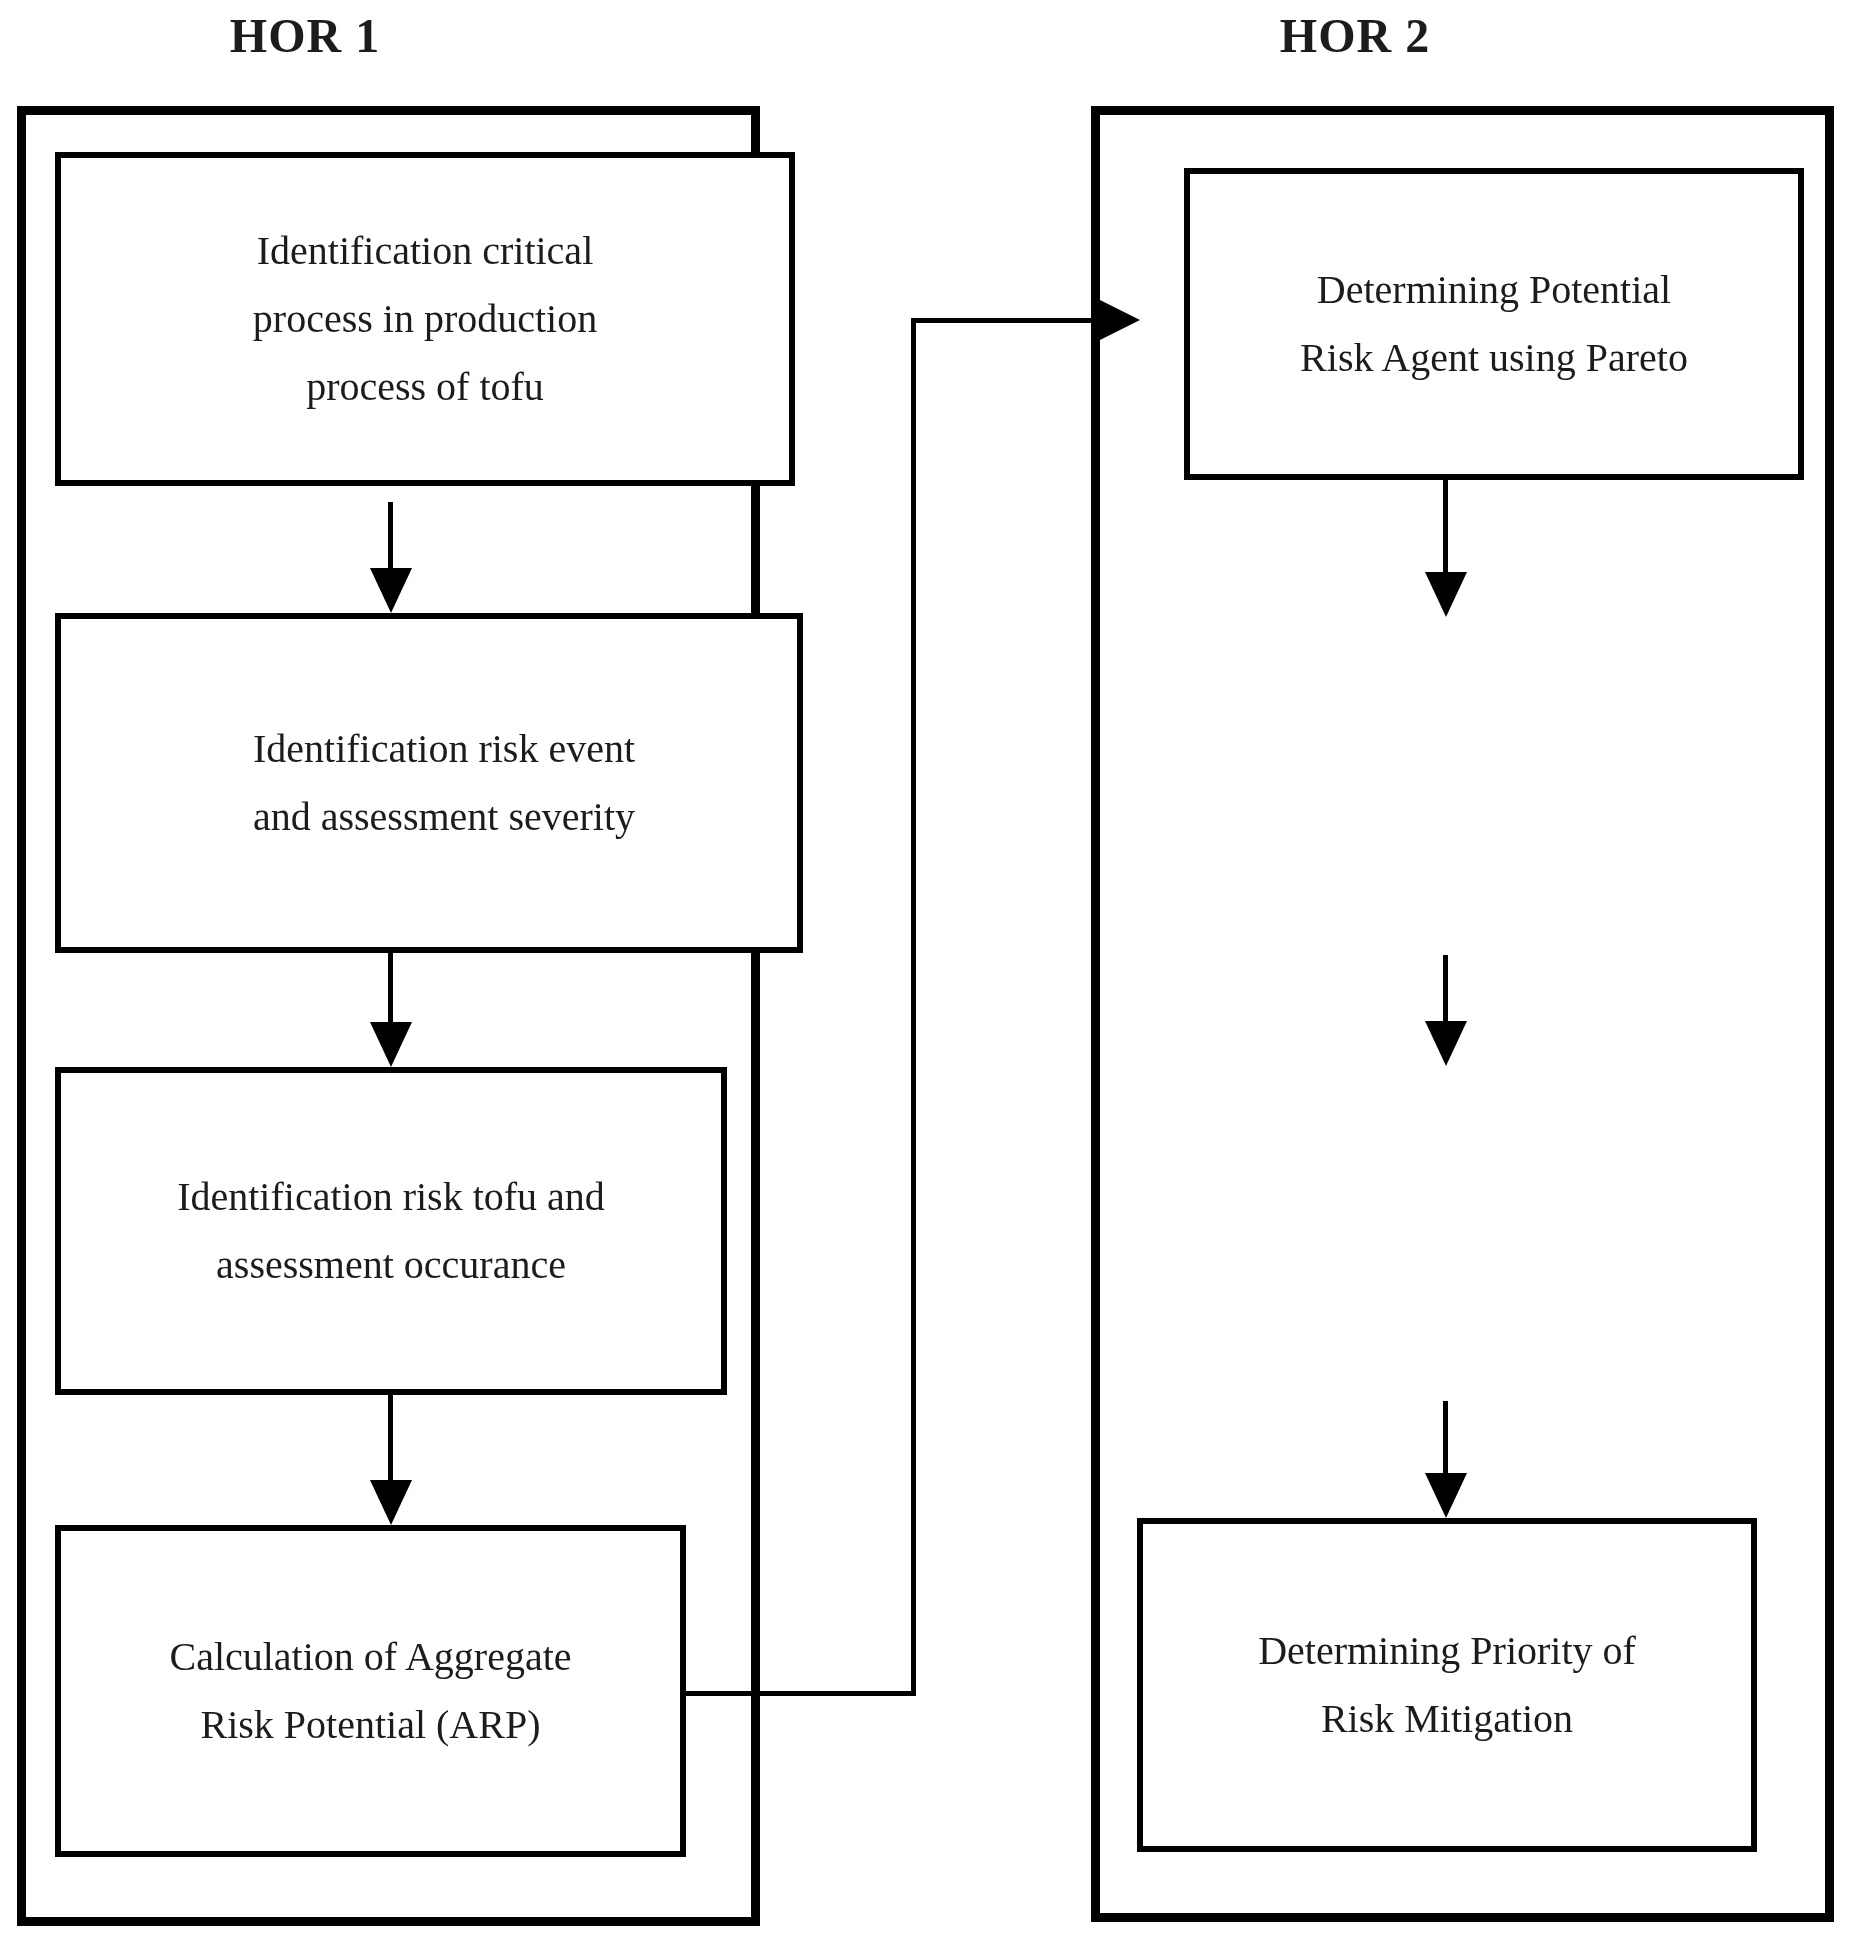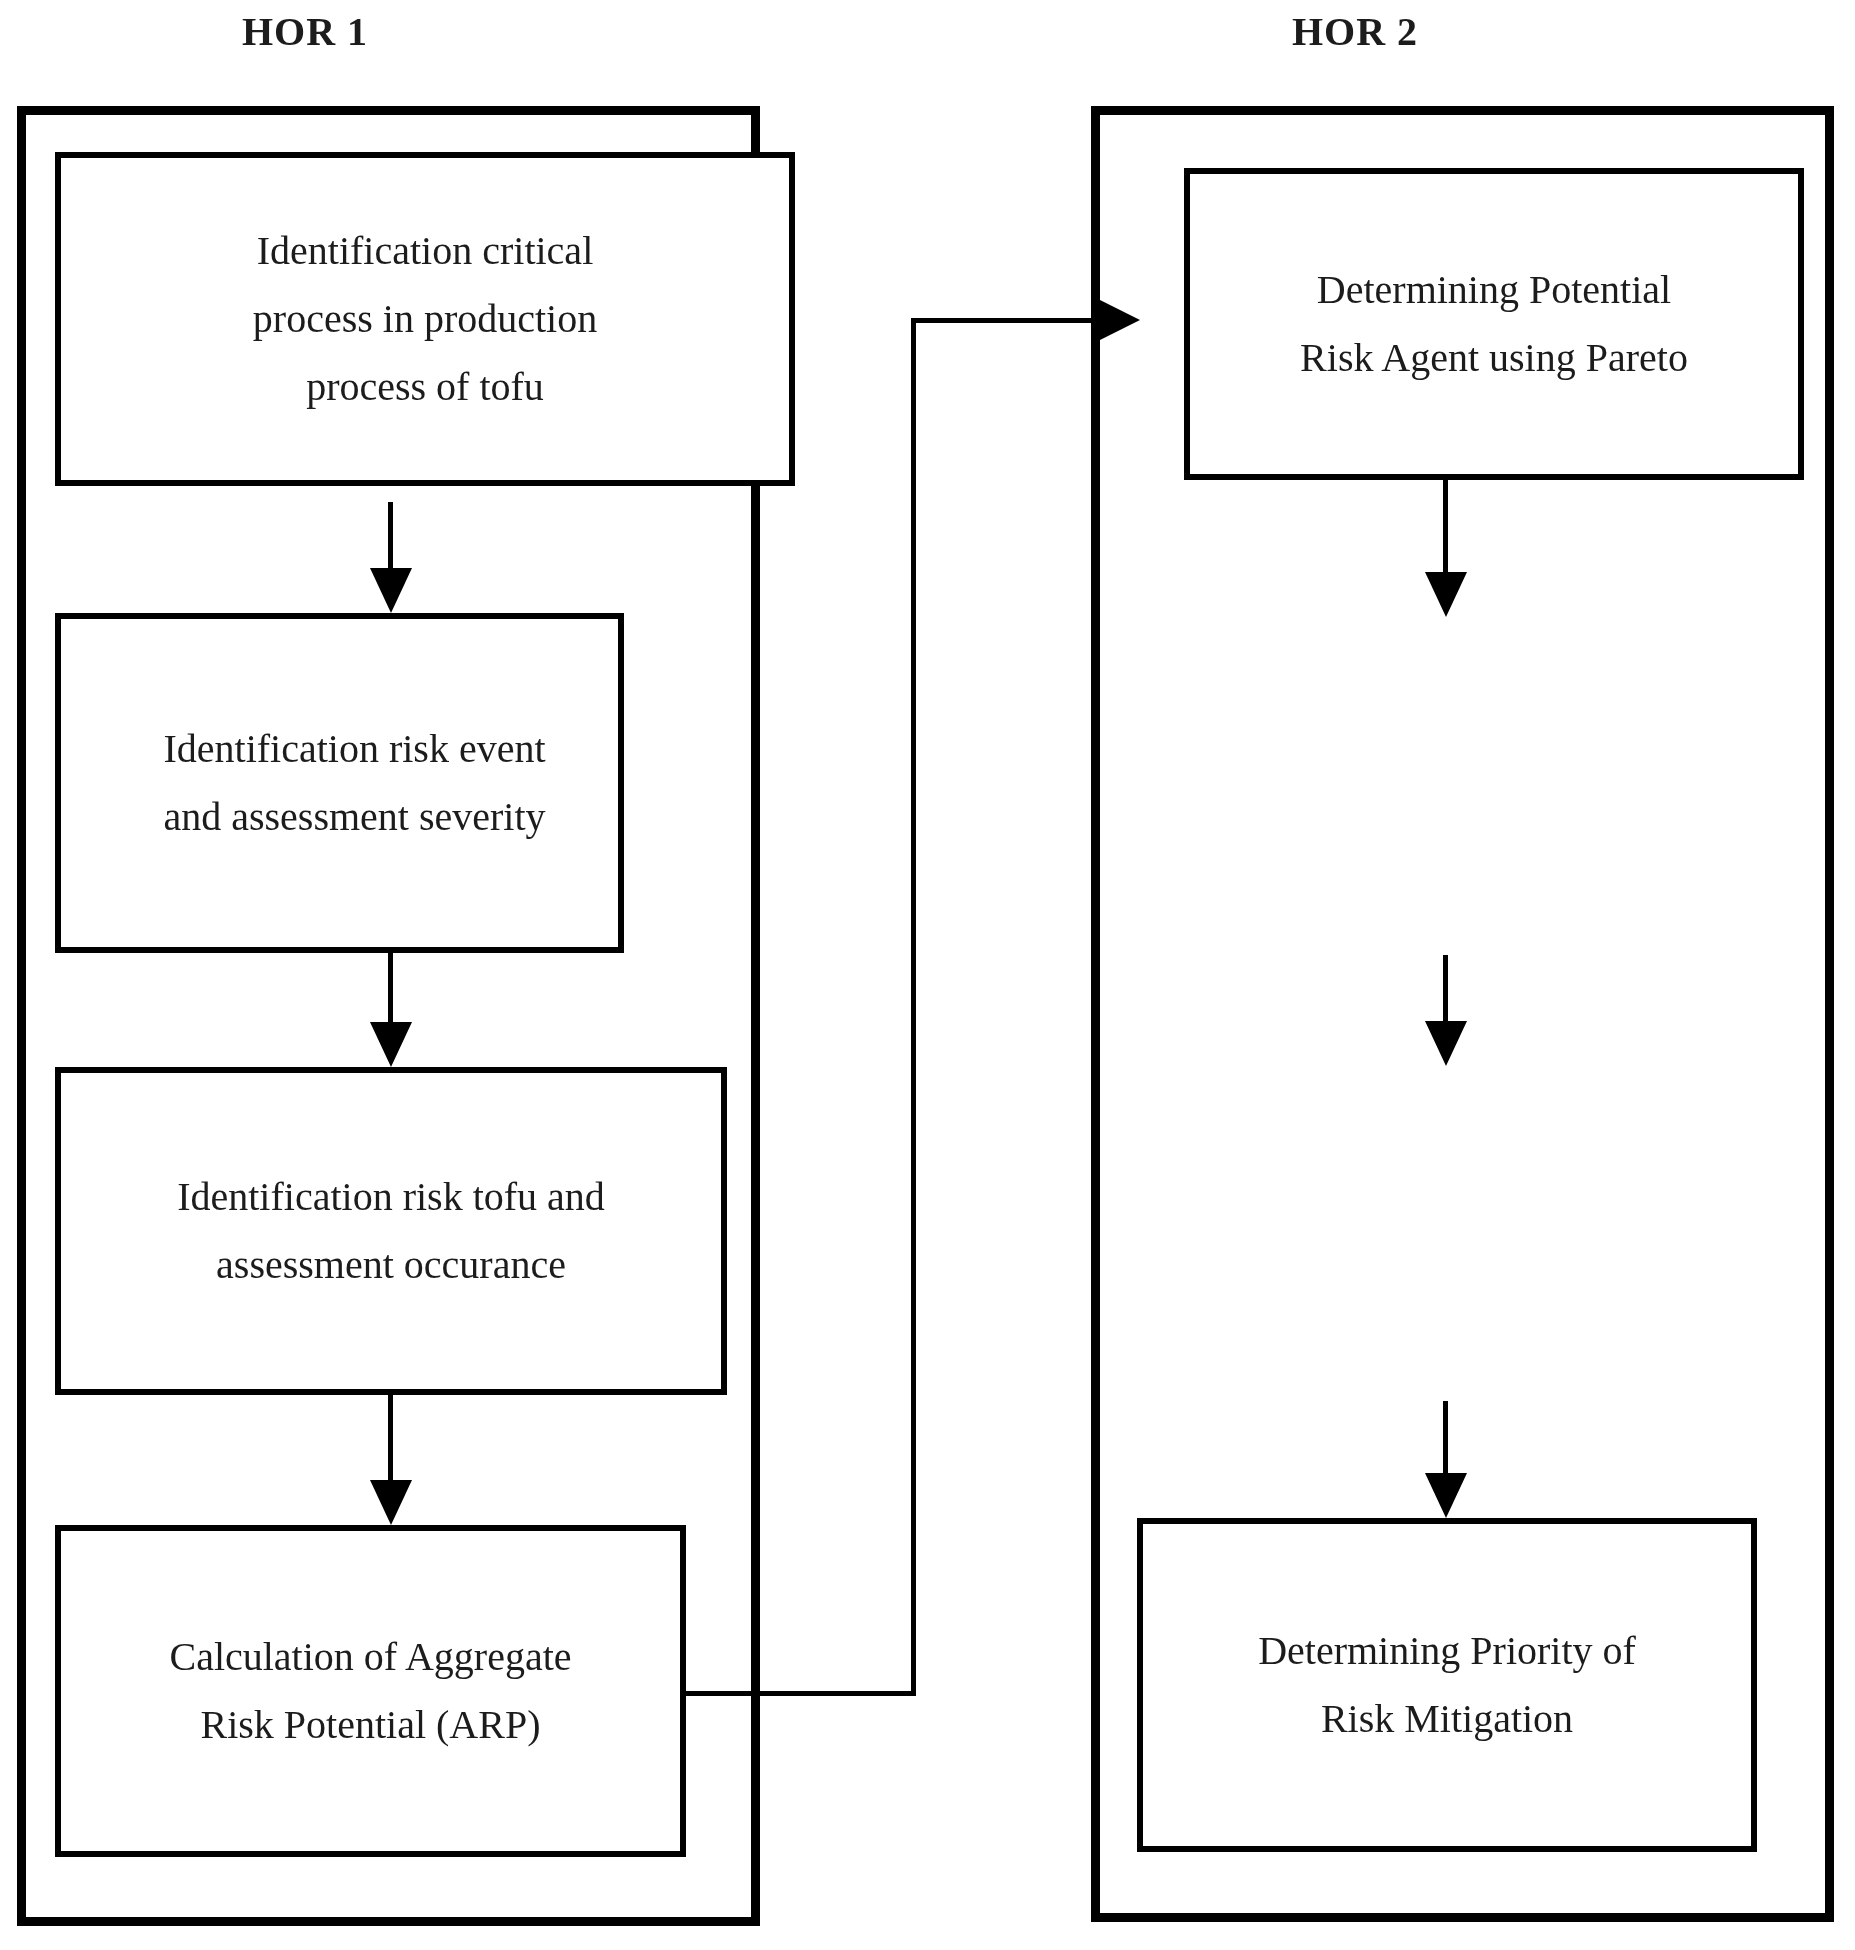--- a/index.html
+++ b/index.html
@@ -11,21 +11,21 @@
   #canvas{
     position:relative;
     width:1855px;height:1950px;
     background:var(--bg);
     font-family:"Liberation Serif","DejaVu Serif",serif;
     color:var(--text);
     overflow:hidden;
   }
   .col-title{
     position:absolute;
-    font-size:40px;
+    font-size:48px;
     font-weight:bold;
     letter-spacing:1px;
     text-align:center;
     color:var(--text);
   }
   .frame{
     position:absolute;
     border:9px solid var(--line);
     box-sizing:border-box;
     background:transparent;
@@ -72,21 +72,21 @@
 
   <div class="col-title" style="left:55px;top:8px;width:500px;">HOR 1</div>
   <div class="col-title" style="left:1105px;top:8px;width:500px;">HOR 2</div>
 
   <div class="frame" style="left:17px;top:106px;width:743px;height:1820px;"></div>
   <div class="frame" style="left:1091px;top:106px;width:743px;height:1816px;"></div>
 
   <div class="fbox" style="left:55px;top:152px;width:740px;height:334px;">
     <span class="bt" style="max-width:445px;">Identification critical process in production process of tofu</span>
   </div>
-  <div class="fbox" style="left:55px;top:613px;width:569px;height:340px;padding-left:30px;">
+  <div class="fbox" style="left:55px;top:613px;width:748px;height:340px;padding-left:30px;">
     <span class="bt" style="max-width:445px;">Identification risk event and assessment severity</span>
   </div>
   <div class="fbox" style="left:55px;top:1067px;width:672px;height:328px;">
     <span class="bt" style="max-width:445px;">Identification risk tofu and assessment occurance</span>
   </div>
   <div class="fbox" style="left:55px;top:1525px;width:631px;height:332px;">
     <span class="bt" style="max-width:445px;">Calculation of Aggregate Risk Potential (ARP)</span>
   </div>
 
   <div class="fbox" style="left:1184px;top:168px;width:620px;height:312px;">

